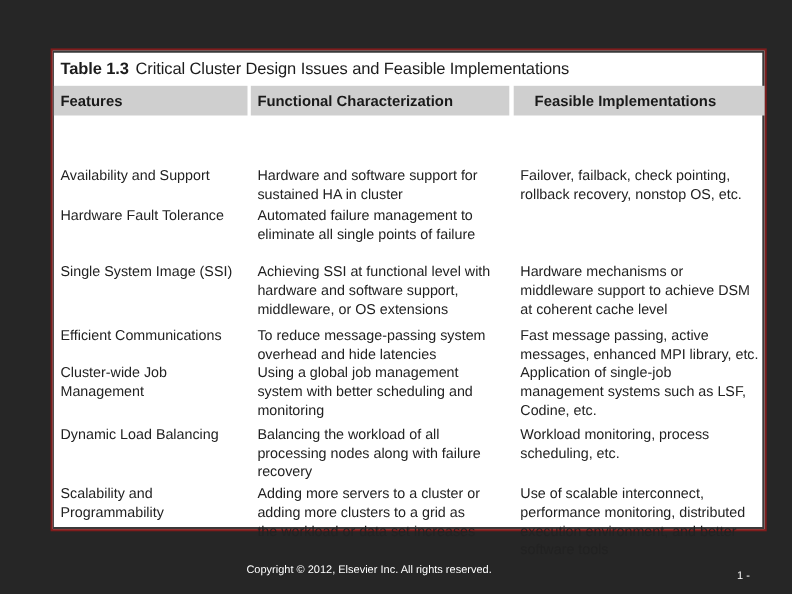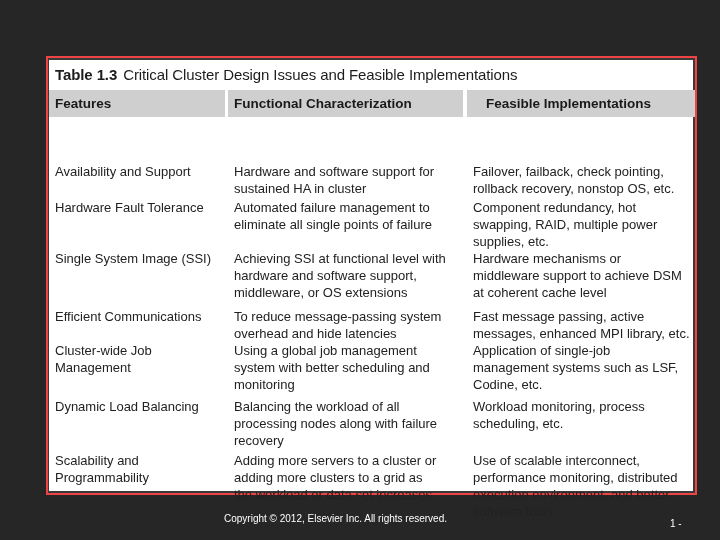--- a/index.html
+++ b/index.html
@@ -5,23 +5,23 @@
   html, body { margin: 0; padding: 0; }
   body {
     width: 720px; height: 540px;
     background: #262626;
     position: relative;
     overflow: hidden;
     font-family: "Liberation Sans", sans-serif;
   }
   .frame {
     position: absolute;
-    left: 46px; top: 56px;
+    left: 46px; top: 44px;
     width: 651px; height: 439px;
-    background: #ef4444;
+    background: #7f1d1d;
     box-sizing: border-box;
     padding: 2px;
   }
   .frame-inner {
     width: 100%; height: 100%;
     box-sizing: border-box;
     border: 2px solid #3a3a3a;
     border-left-width: 1px;
     background: #ffffff;
     position: relative;
@@ -121,25 +121,20 @@
           </div>
         </div>
         <div class="row" style="height: 51px;">
           <div class="cell c1">
             <span class="line">Hardware Fault Tolerance</span>
           </div>
           <div class="cell c2">
             <span class="line">Automated failure management to</span>
             <span class="line">eliminate all single points of failure</span>
           </div>
-          <div class="cell c3">
-            <span class="line">Component redundancy, hot</span>
-            <span class="line">swapping, RAID, multiple power</span>
-            <span class="line">supplies, etc.</span>
-          </div>
         </div>
         <div class="row" style="height: 58px;">
           <div class="cell c1">
             <span class="line">Single System Image (SSI)</span>
           </div>
           <div class="cell c2">
             <span class="line">Achieving SSI at functional level with</span>
             <span class="line">hardware and software support,</span>
             <span class="line">middleware, or OS extensions</span>
           </div>

